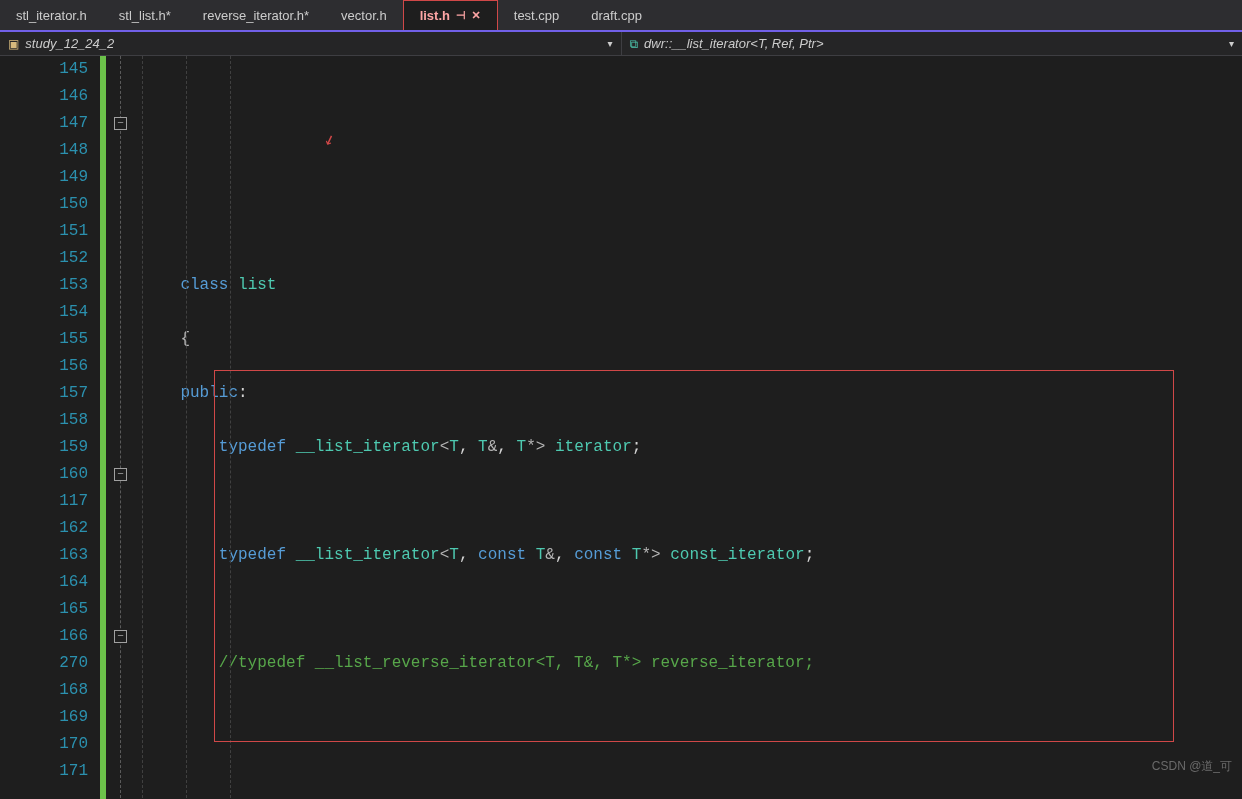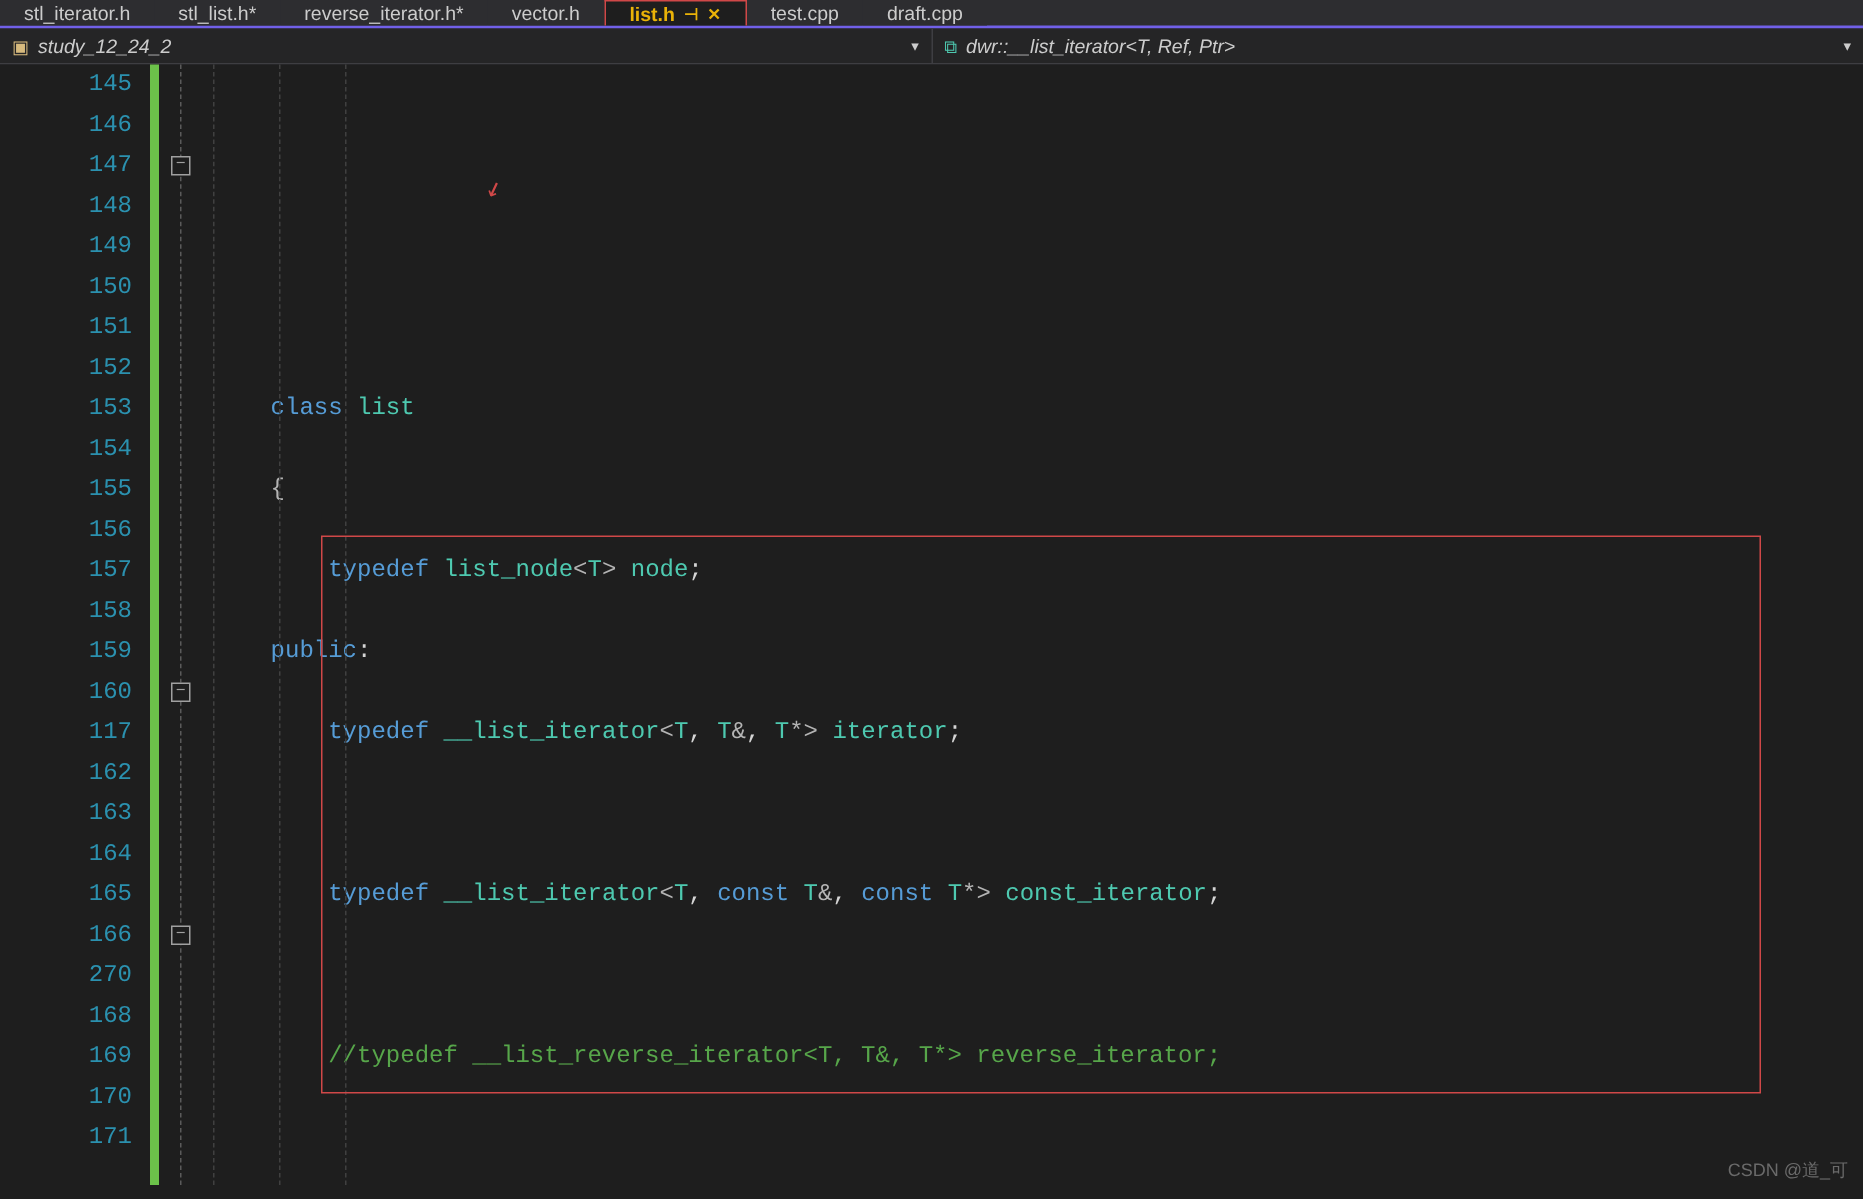--- a/index.html
+++ b/index.html
@@ -9,37 +9,37 @@
     font-size: 15px;
     color: #d4d4d4;
     width: 1242px;
     height: 799px;
     overflow: hidden;
     position: relative;
   }
   .tabs {
     display: flex;
     background: #2d2d30;
-    height: 19px;
+    height: 32px;
     border-bottom: 2px solid #7160e8;
   }
   .tab {
     padding: 4px 16px;
     color: #cccccc;
     font-size: 13px;
     font-family: 'Segoe UI', sans-serif;
     background: #2d2d30;
     cursor: pointer;
     display: flex;
     align-items: center;
     gap: 6px;
   }
   .tab.active {
     background: #1e1e1e;
-    color: #eab308;
+    color: #fca5a5;
     font-weight: bold;
     border: 1px solid #d04848;
     border-bottom: none;
   }
   .tab .pin { font-size: 11px; }
   .tab .close { font-size: 11px; }
   .navbar {
     display: flex;
     background: #252526;
     height: 24px;
@@ -134,21 +134,21 @@
   }
   .arrow {
     position: absolute;
     color: #d04848;
     font-size: 18px;
     transform: rotate(-20deg);
   }
   .watermark {
     position: absolute;
     right: 10px;
-    bottom: 10px;
+    bottom: 24px;
     color: #6a6a6a;
     font-size: 12px;
     font-family: 'Segoe UI', sans-serif;
   }
 </style>
 </head>
 <body>
 
 <div class="tabs">
   <div class="tab">
@@ -230,21 +230,20 @@
   </div>
   <div class="code">
     <div class="indent-guide" style="left:4px"></div>
     <div class="indent-guide" style="left:48px"></div>
     <div class="indent-guide" style="left:92px"></div>
     <div class="red-box" style="left:76px;top:314px;width:960px;height:372px"></div>
     <div class="arrow" style="left:186px;top:70px">↙</div>
 <div> </div>
 <div>    <span class="kw">class</span> <span class="type">list</span></div>
 <div>    <span class="op">{</span></div>
-<div>        <span class="kw">typedef</span> <span class="type">list_node</span><span class="op">&lt;</span><span class="type">T</span><span class="op">&gt;</span> <span class="type">node</span><span class="txt">;</span></div>
 <div>    <span class="kw">public</span><span class="txt">:</span></div>
 <div>        <span class="kw">typedef</span> <span class="type">__list_iterator</span><span class="op">&lt;</span><span class="type">T</span><span class="txt">, </span><span class="type">T</span><span class="op">&amp;</span><span class="txt">, </span><span class="type">T</span><span class="op">*</span><span class="op">&gt;</span> <span class="type">iterator</span><span class="txt">;</span></div>
 <div> </div>
 <div>        <span class="kw">typedef</span> <span class="type">__list_iterator</span><span class="op">&lt;</span><span class="type">T</span><span class="txt">, </span><span class="kw">const</span> <span class="type">T</span><span class="op">&amp;</span><span class="txt">, </span><span class="kw">const</span> <span class="type">T</span><span class="op">*</span><span class="op">&gt;</span> <span class="type">const_iterator</span><span class="txt">;</span></div>
 <div> </div>
 <div>        <span class="comment">//typedef __list_reverse_iterator&lt;T, T&amp;, T*&gt; reverse_iterator;</span></div>
 
 
 
 

